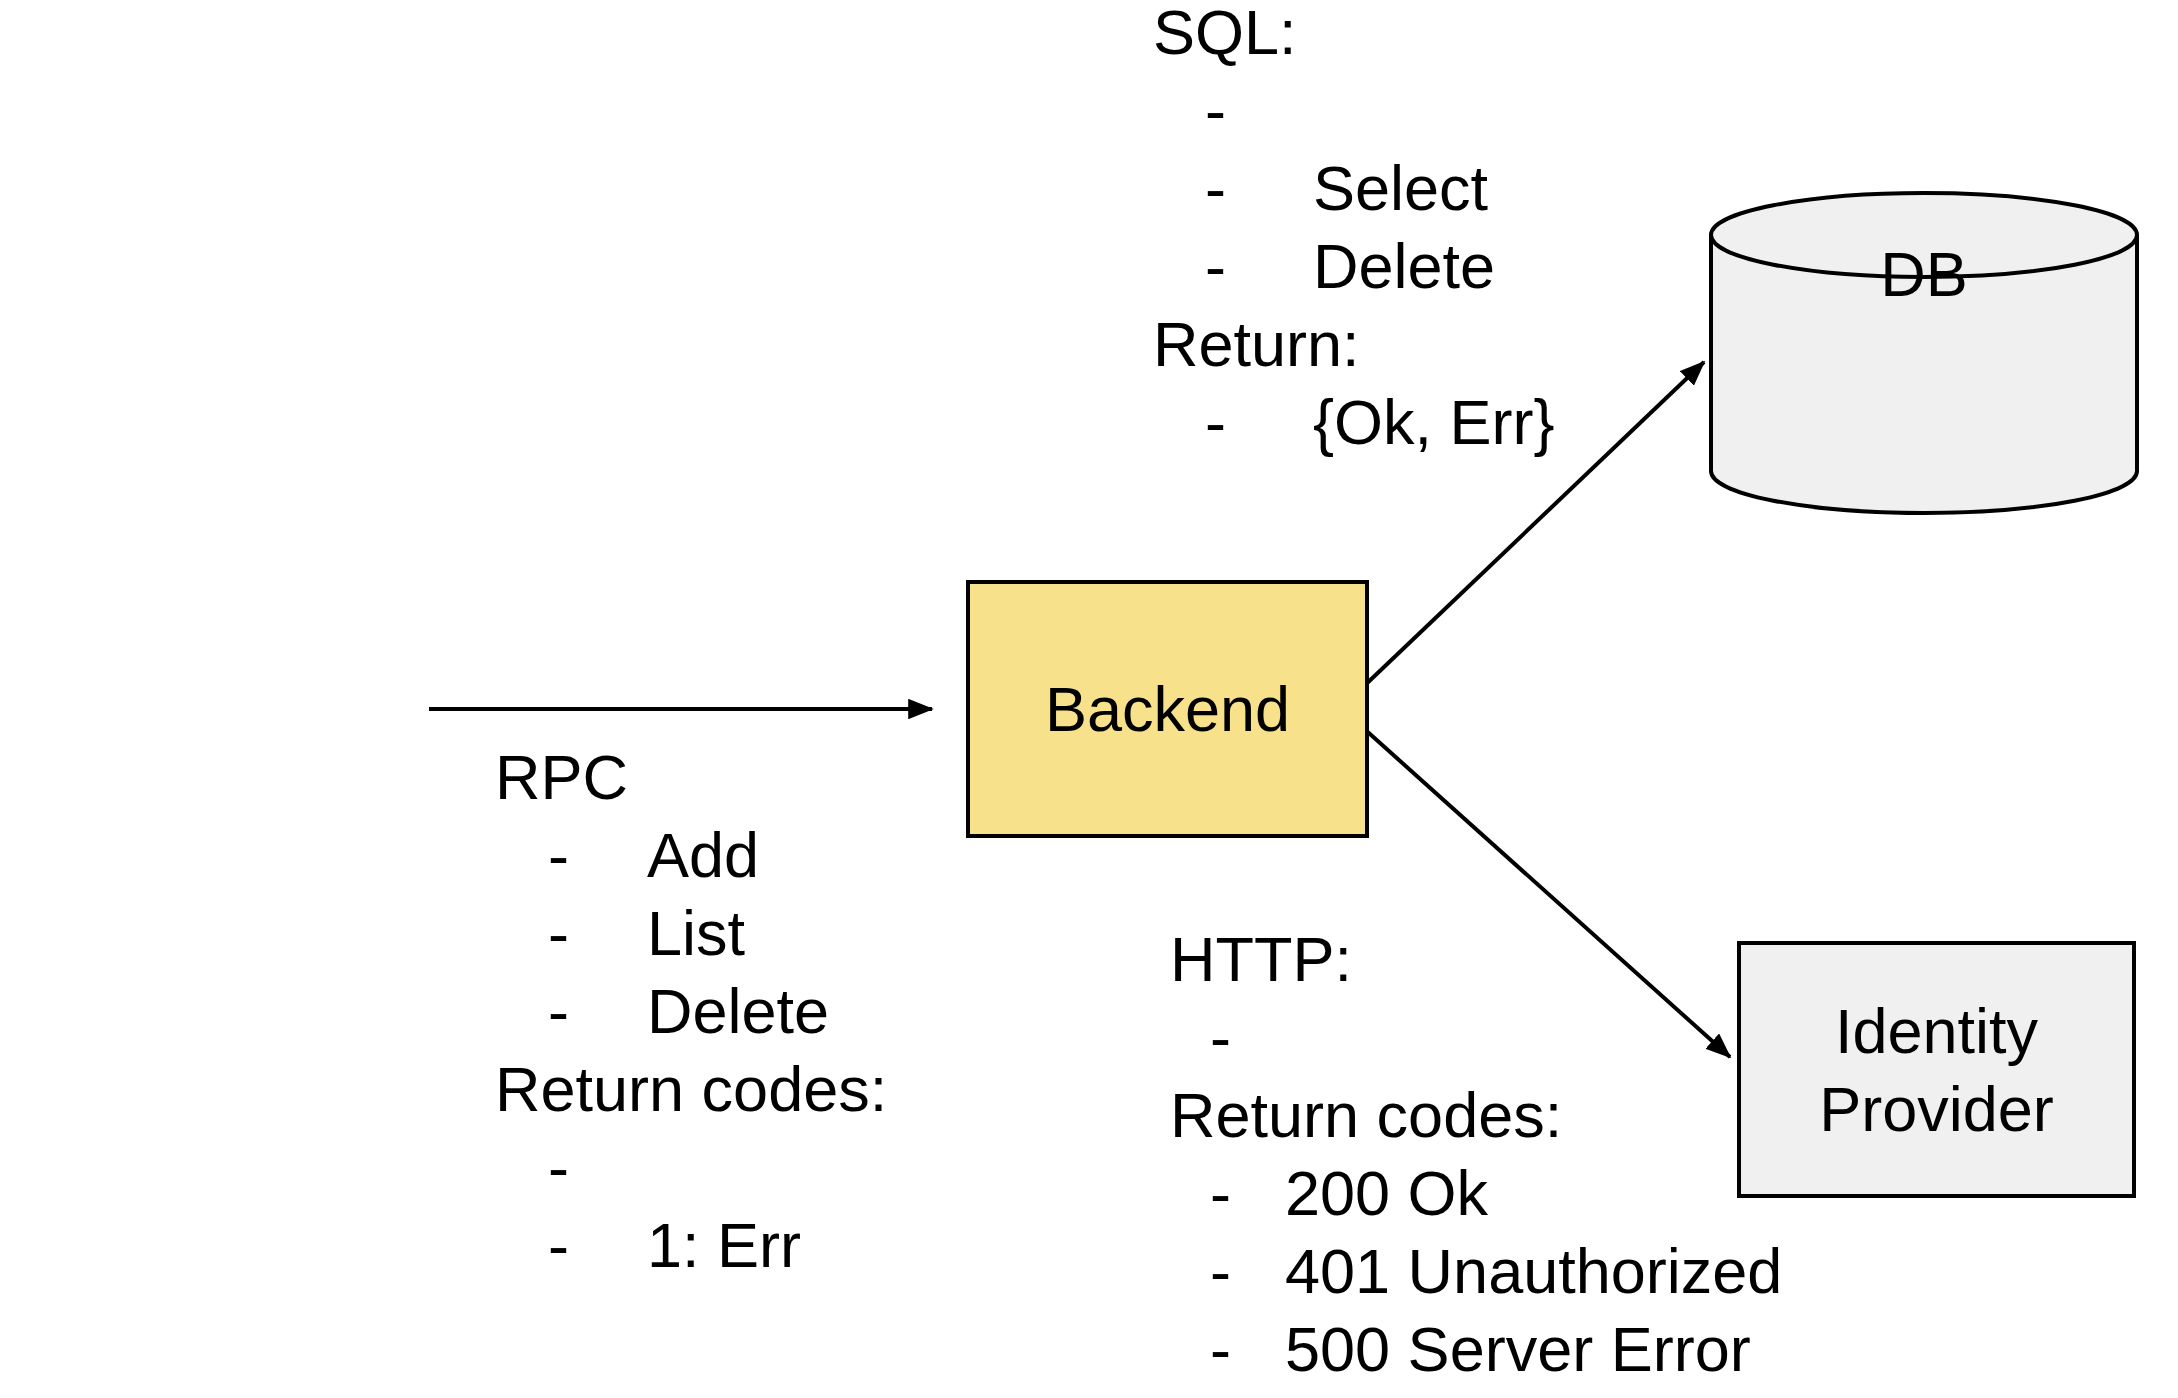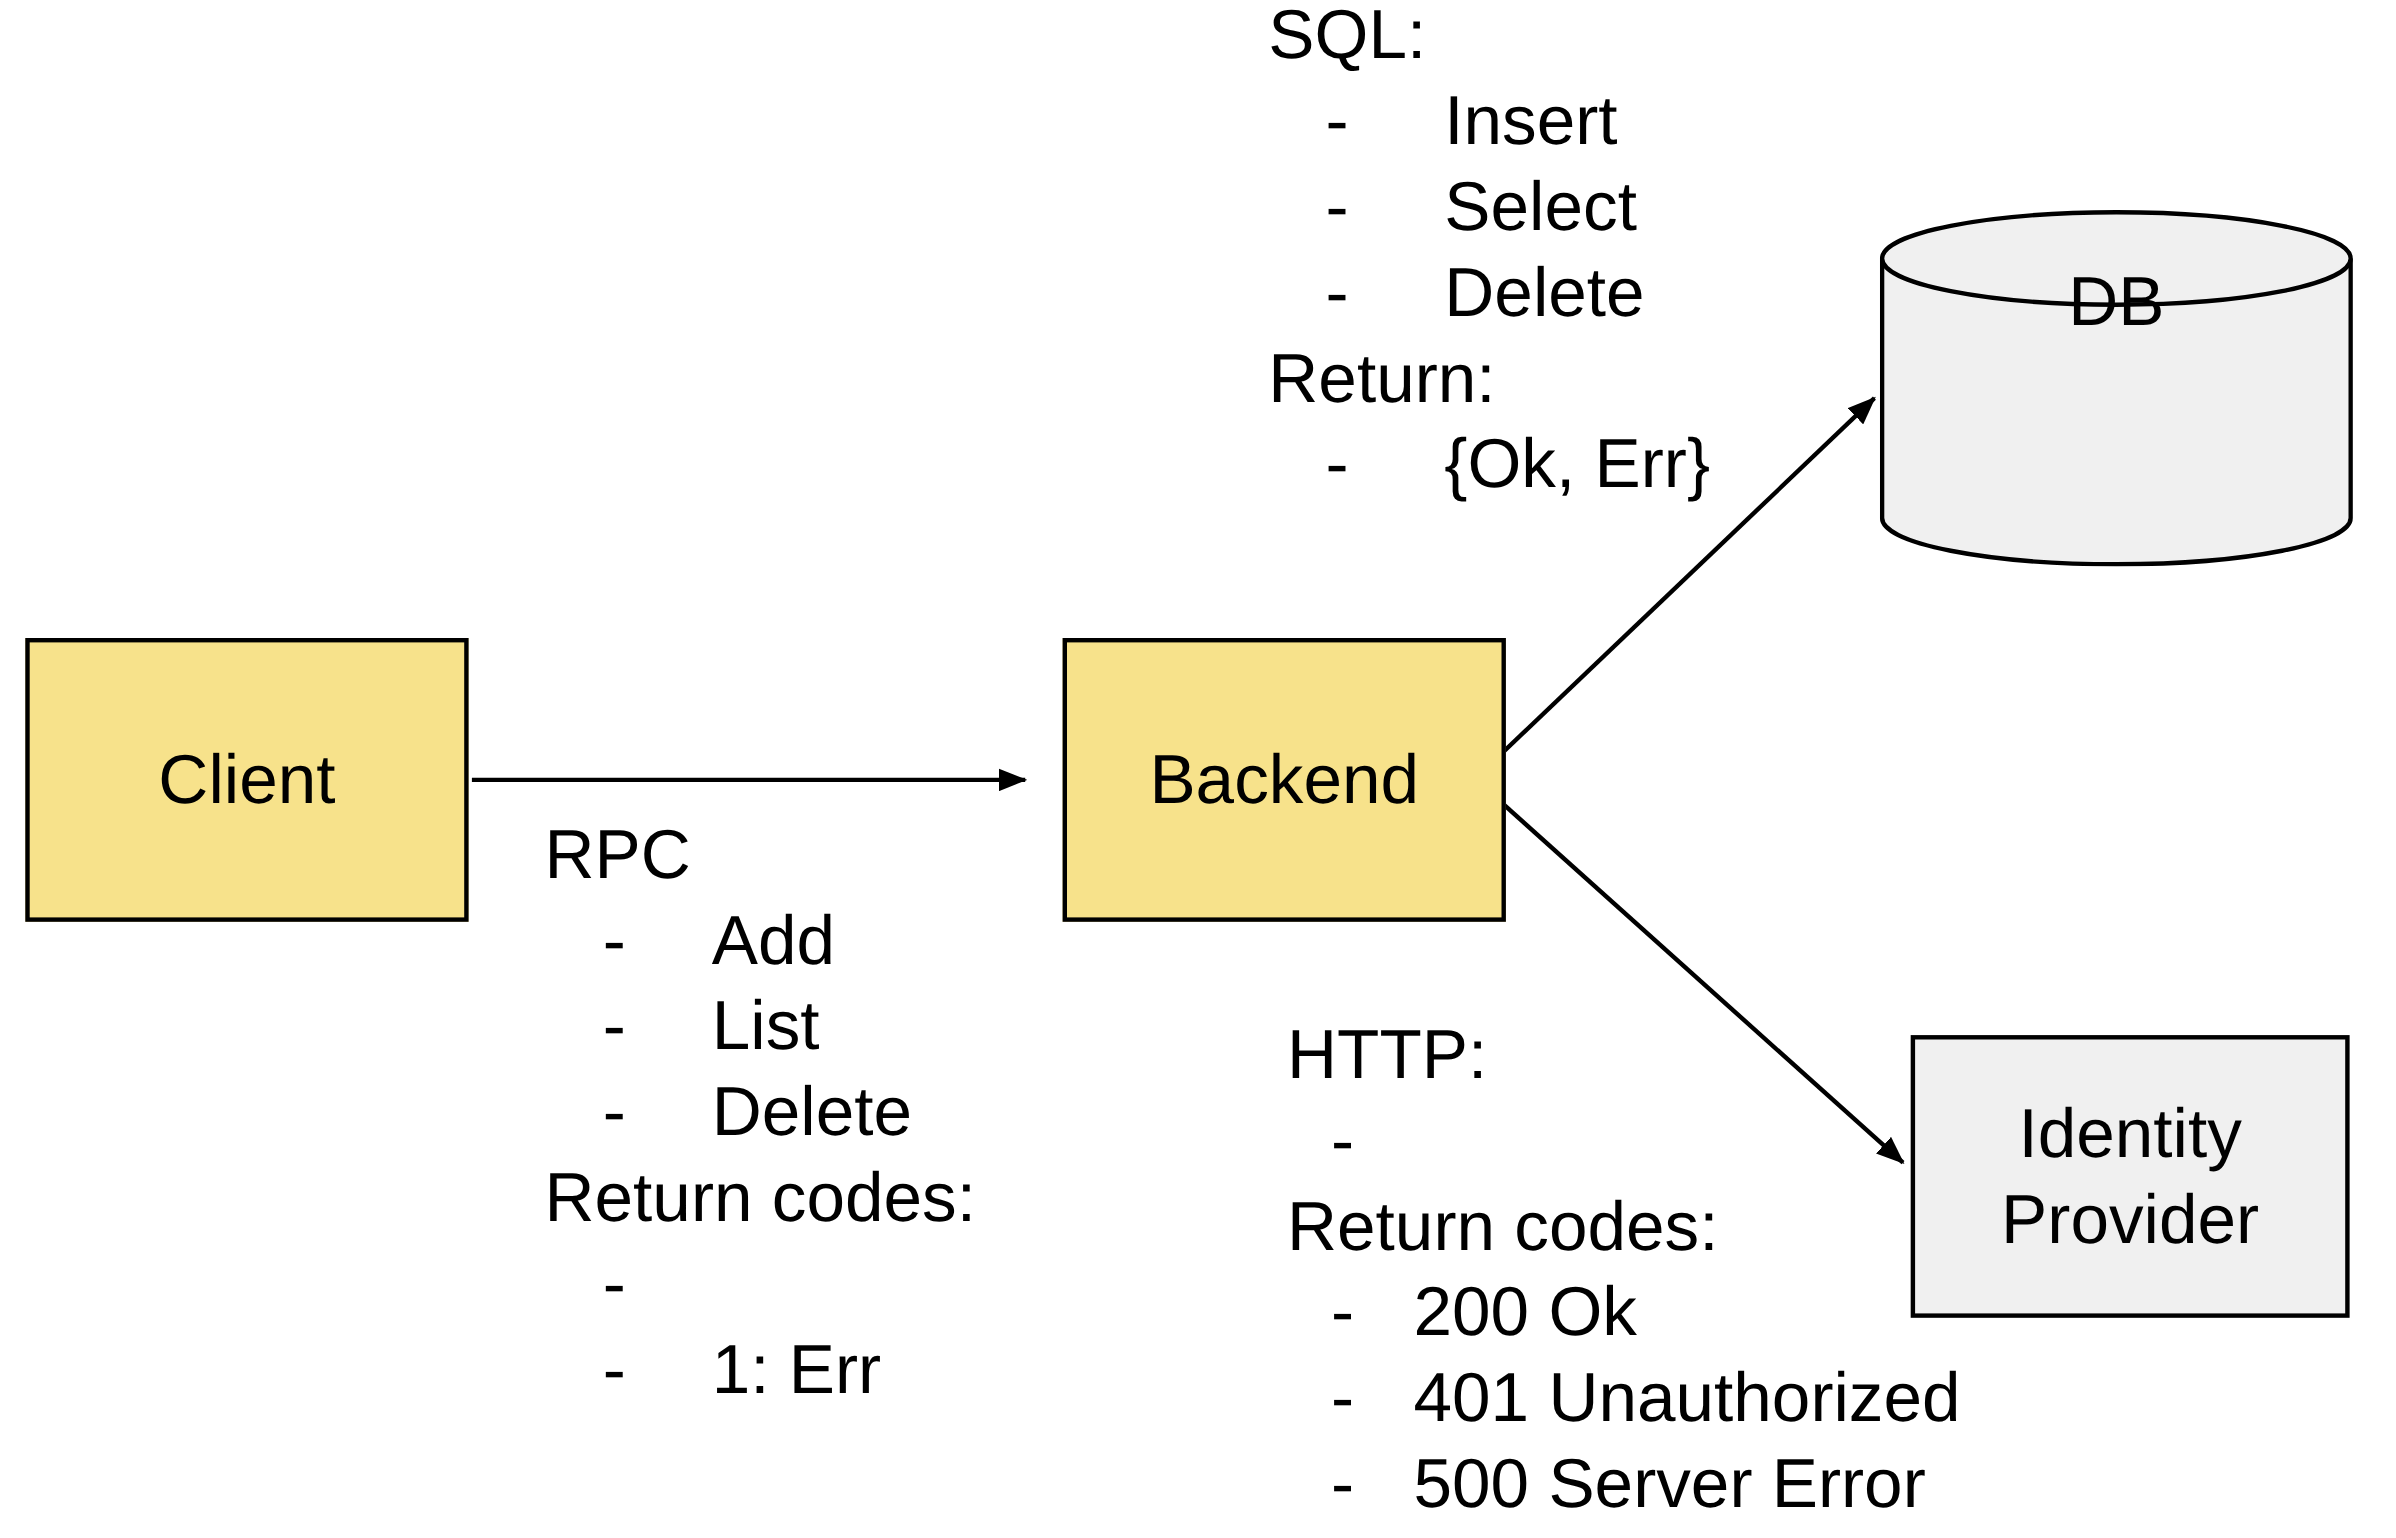--- a/index.html
+++ b/index.html
@@ -106,23 +106,20 @@
     <defs>
       <marker id="ah" viewBox="0 0 10 8" refX="9.3" refY="4" markerWidth="6.4" markerHeight="5.2" orient="auto-start-reverse">
         <path class="arrowhead-path" d="M0,0 L10,4 L0,8 Z"></path>
       </marker>
     </defs>
     <line x1="429" y1="709" x2="932" y2="709" marker-end="url(#ah)"></line>
     <line x1="1341" y1="708" x2="1704" y2="362" marker-end="url(#ah)"></line>
     <line x1="1341" y1="708" x2="1730" y2="1057" marker-end="url(#ah)"></line>
   </svg>
 
-  <div class="node node-yellow" id="node-client">
-    <span class="node-label">Client</span>
-  </div>
 
   <div class="node node-yellow" id="node-backend">
     <span class="node-label">Backend</span>
   </div>
 
   <svg class="cylinder-svg" viewBox="0 0 430 324">
     <path class="cyl" d="M 2 44 L 2 280 A 213 42 0 0 0 428 280 L 428 44"></path>
     <ellipse class="cyl" cx="215" cy="44" rx="213" ry="42"></ellipse>
   </svg>
   <div id="db-label">
@@ -154,21 +151,20 @@
     <div class="line">
         <span class="dash">-</span>
         <span class="txt">1: Err</span>
       </div>
   </div>
 
   <div class="annotation" id="annot-sql">
     <div class="line"><span class="hdr">SQL:</span></div>
     <div class="line">
         <span class="dash">-</span>
-        <span class="txt">Insert</span>
       </div>
     <div class="line">
         <span class="dash">-</span>
         <span class="txt">Select</span>
       </div>
     <div class="line">
         <span class="dash">-</span>
         <span class="txt">Delete</span>
       </div>
     <div class="line"><span class="hdr">Return:</span></div>

